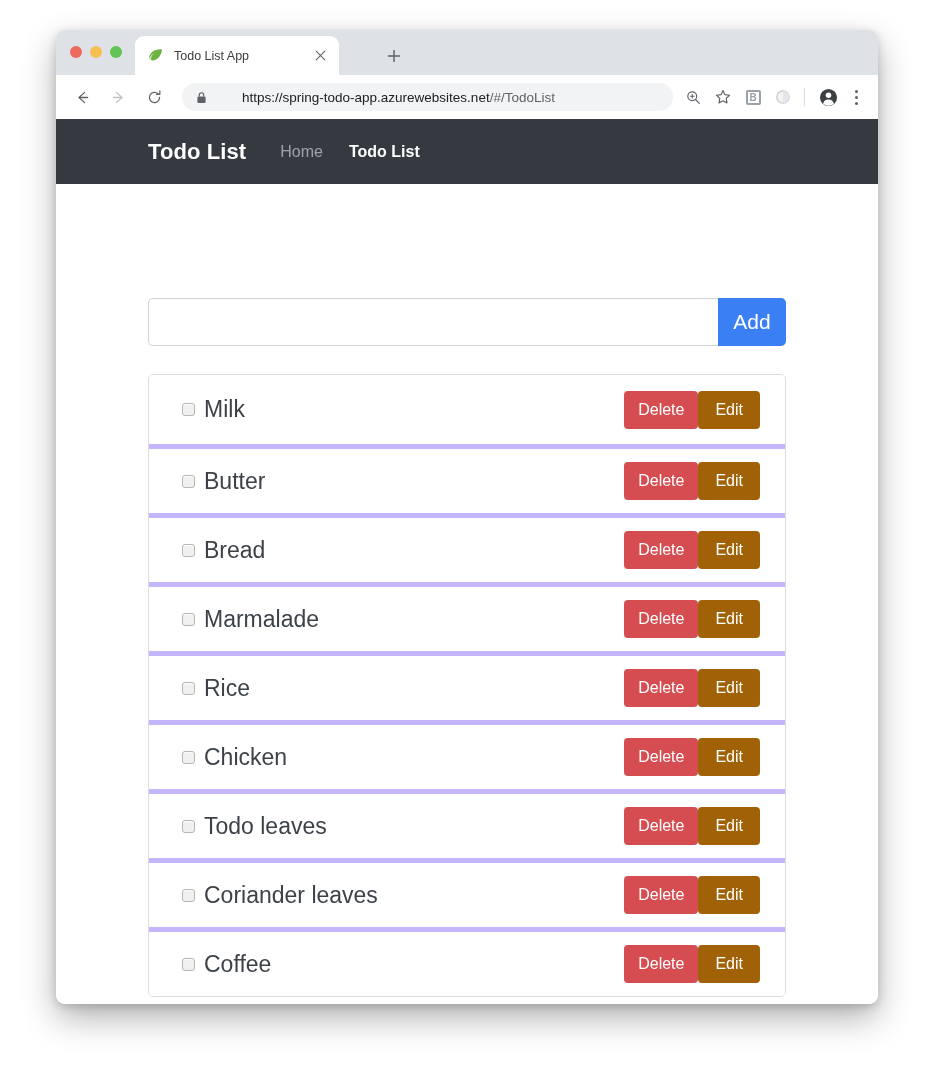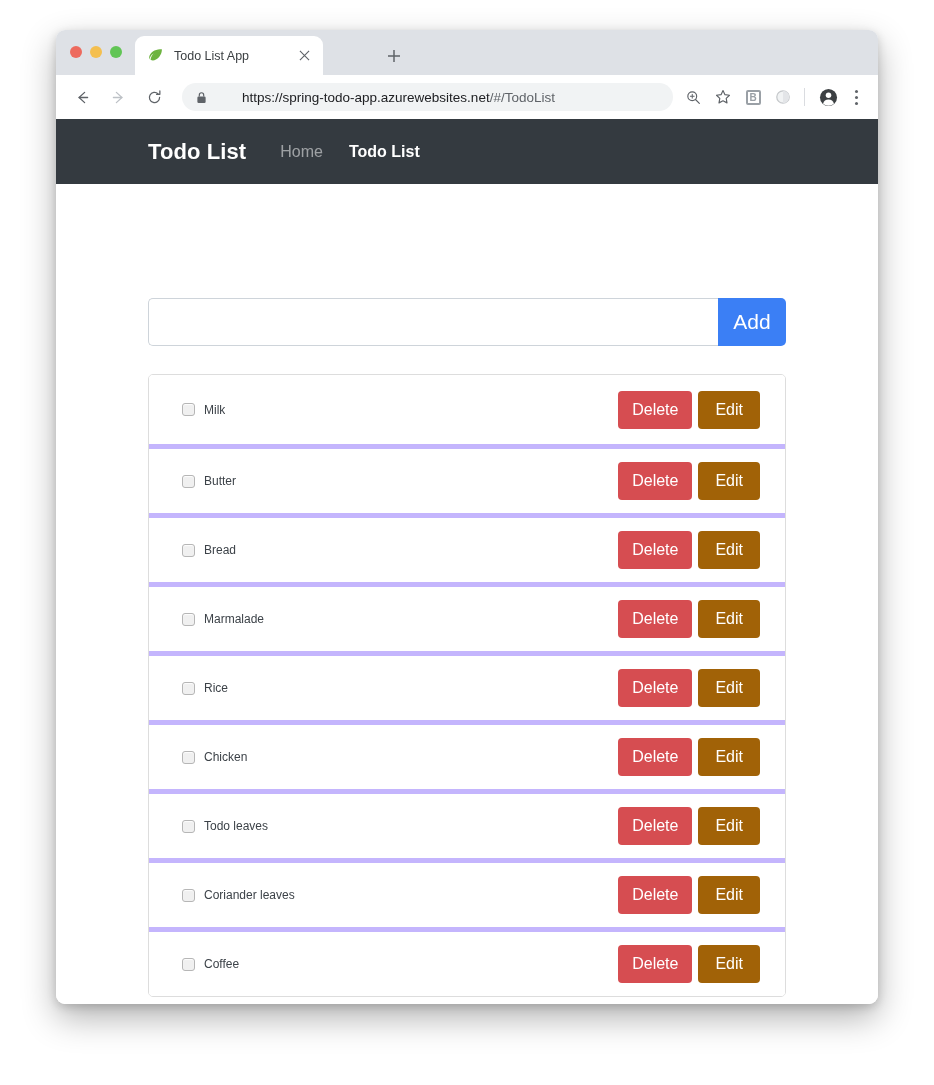--- a/index.html
+++ b/index.html
@@ -47,21 +47,21 @@
   }
   .light { width: 12px; height: 12px; border-radius: 50%; }
   .light.red    { background: #ed6a5e; }
   .light.yellow { background: #f4bf4f; }
   .light.green  { background: #61c555; }
 
   .tab {
     position: absolute;
     left: 79px;
     top: 6px;
-    width: 188px;
+    width: 204px;
     height: 39px;
     background: #ffffff;
     border-radius: 9px 9px 0 0;
     display: flex;
     align-items: center;
     padding: 0 10px 0 12px;
     box-sizing: border-box;
   }
   .favicon {
     width: 17px; height: 17px;
@@ -275,30 +275,29 @@
     border: 1px solid #b6b6b6;
     border-radius: 3px;
     background: #f0f0f0;
     box-shadow: inset 0 1px 1px rgba(255,255,255,0.9);
     flex: 0 0 auto;
     margin-right: 9px;
     cursor: pointer;
     box-sizing: border-box;
   }
   .item-label {
-    font-size: 12px;
+    font-size: 23px;
     color: #3c4248;
     white-space: nowrap;
     overflow: hidden;
     text-overflow: ellipsis;
   }
 
   .item-actions {
     display: flex;
-    gap: 6px;
     flex: 0 0 auto;
   }
   .btn {
     border: none;
     border-radius: 4px;
     color: #ffffff;
     font-size: 16px;
     font-family: "Liberation Sans", sans-serif;
     height: 38px;
     cursor: pointer;

